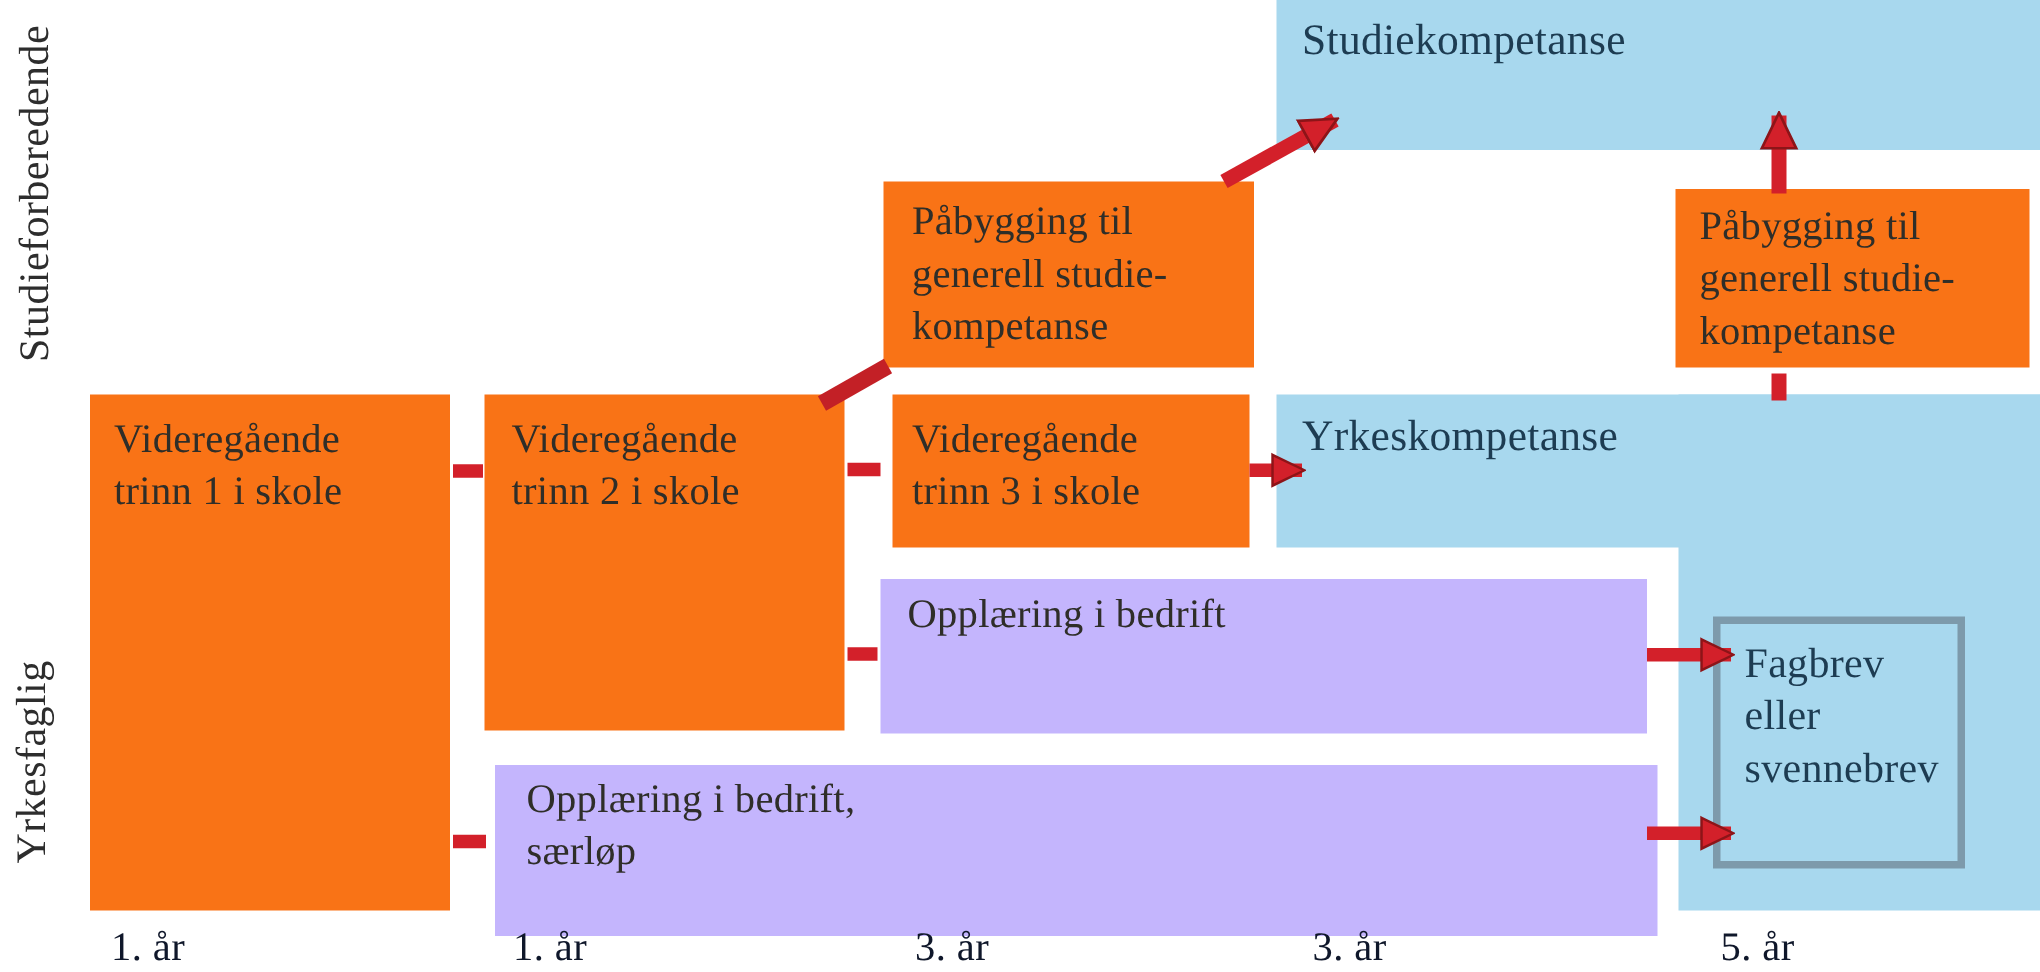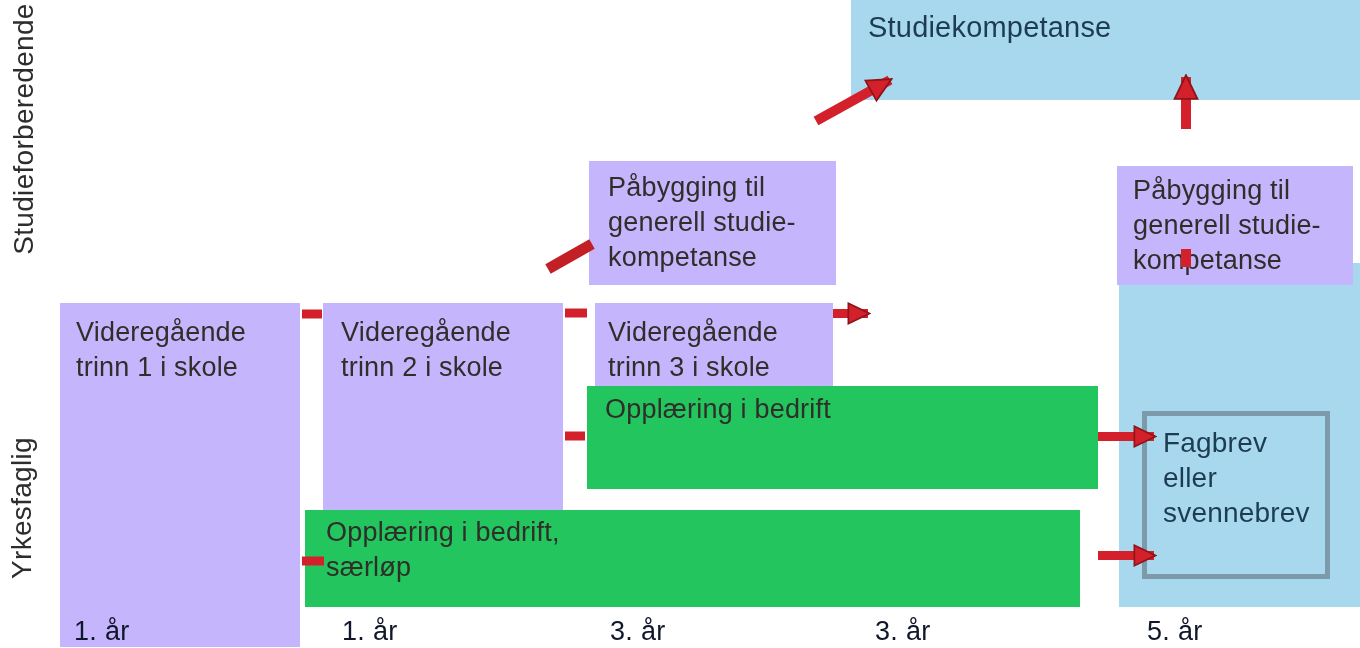--- a/index.html
+++ b/index.html
@@ -1,48 +1,48 @@
 <!DOCTYPE html>
 <html><head>
 <meta charset="utf-8">
 <style>
   html,body{margin:0;padding:0;background:#ffffff;}
   #stage{
     position:relative;
     width:1360px;height:648px;
     background:#ffffff;
     overflow:hidden;
-    font-family:Liberation Sans, sans-serif;
+    font-family:Liberation Serif, serif;
   }
   .box{
     position:absolute;
     box-sizing:border-box;
     white-space:pre-line;
     font-size:27px;
     line-height:35px;
     color:#2f2e29;
     letter-spacing:0.2px;
   }
-  .yellow{background:#c4b5fd;margin-top:40px;}
-  .green{background:#22c55e;}
+  .yellow{background:#f97316;}
+  .green{background:#c4b5fd;}
   .blue{background:#a8d8ee;}
   .navy{color:#1d3c52;}
 
   #box-studiekompetanse{left:851px;top:0;width:509px;height:100px;padding:10px 0 0 17px;font-size:29px;}
   #box-paabygging-mid{left:589px;top:121px;width:247px;height:124px;padding:9px 0 0 19px;}
   #box-paabygging-right{left:1117px;top:126px;width:236px;height:119px;padding:7px 0 0 16px;}
   #box-vg1{left:60px;top:263px;width:240px;height:344px;padding:12px 0 0 16px;}
   #box-vg2{left:323px;top:263px;width:240px;height:224px;padding:12px 0 0 18px;}
   #box-vg3{left:595px;top:263px;width:238px;height:102px;padding:12px 0 0 13px;}
   #box-yrkeskompetanse{left:851px;top:263px;width:509px;height:102px;padding:11px 0 0 17px;font-size:29px;}
   #box-blue-column{left:1119px;top:263px;width:241px;height:344px;}
   #box-opplaering-bedrift{left:587px;top:386px;width:511px;height:103px;padding:6px 0 0 18px;}
-  #box-opplaering-saerlop{left:305px;top:510px;width:775px;height:97px;padding:5px 0 0 21px;}
+  #box-opplaering-saerlop{left:330px;top:510px;width:775px;height:114px;padding:5px 0 0 21px;}
   #box-fagbrev{
-    left:1142px;top:411px;width:188px;height:168px;
+    left:1142px;top:411px;width:168px;height:168px;
     border:5px solid #7d9aab;background:transparent;
     padding:9px 0 0 16px;font-size:28px;
   }
 
   .year{
     position:absolute;top:616px;
     font-size:27px;color:#0f172a;letter-spacing:0.3px;
   }
   #year-1{left:74px;} #year-2{left:342px;} #year-3{left:610px;text-align:right;}
   #year-4{left:875px;} #year-5{left:1147px;}
@@ -58,20 +58,21 @@
 
   #arrow-layer{position:absolute;left:0;top:0;width:1360px;height:648px;pointer-events:none;}
 </style>
 </head>
 <body>
 
 <div id="stage">
 
   <div class="box blue navy" id="box-studiekompetanse">Studiekompetanse</div>
   <div class="box blue" id="box-blue-column"></div>
+  <div class="box blue navy" id="box-yrkeskompetanse">Yrkeskompetanse</div>
 
   <div class="box yellow" id="box-paabygging-mid">Påbygging til
 generell studie-
 kompetanse</div>
   <div class="box yellow" id="box-paabygging-right">Påbygging til
 generell studie-
 kompetanse</div>
   <div class="box yellow" id="box-vg1">Videregående
 trinn 1 i skole</div>
   <div class="box yellow" id="box-vg2">Videregående

